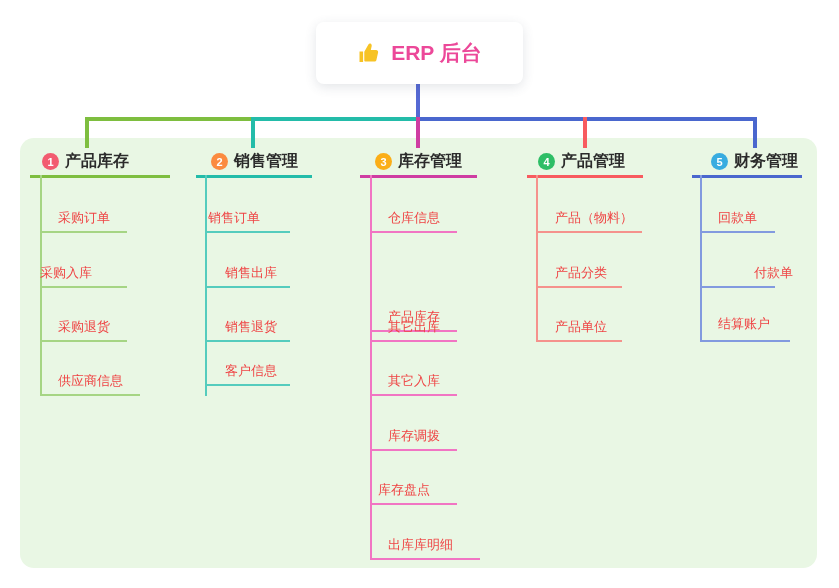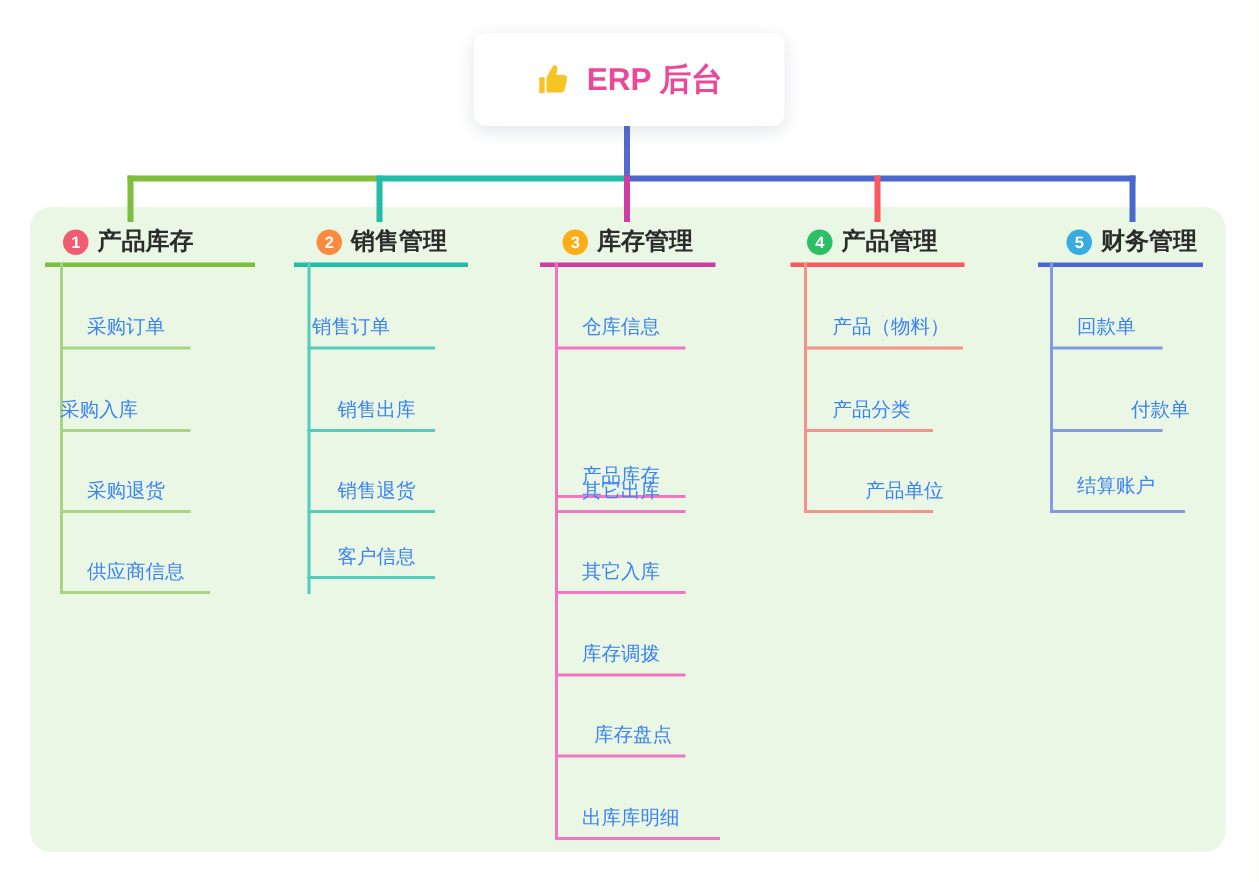--- a/index.html
+++ b/index.html
@@ -36,21 +36,21 @@
   .bg1 { background:#F25C70; } .bg2 { background:#FB8B40; } .bg3 { background:#FBAE17; }
   .bg4 { background:#2EBE66; } .bg5 { background:#38ACE0; }
   .h-underline { position:absolute; top:27px; left:0; height:3px; width:100%; }
 
   .v-child { position:absolute; width:2px; top:27px; }
   .vc1, .ic1 { background:#A6D584; } .vc2, .ic2 { background:#55CCBD; }
   .vc3, .ic3 { background:#F175C3; } .vc4, .ic4 { background:#F5928C; }
   .vc5, .ic5 { background:#829ADF; }
 
   .item { position:absolute; height:30px; display:flex; align-items:flex-end;
-          font-size:13px; color:#3b82f6; cursor:default; }
+          font-size:13px; color:#ef4444; cursor:default; }
   .item span { padding-bottom:6px; white-space:nowrap; }
   .item .u { position:absolute; left:0; bottom:0; height:2px; width:100%; }
 </style>
 </head>
 <body>
 
 <div id="canvas">
 
   <div class="panel"></div>
 
@@ -145,21 +145,21 @@
       </div>
     <div class="item" style="left:10px; top:218px; width:87px;">
         <span style="padding-left:18px;">其它入库</span>
         <i class="u ic3"></i>
       </div>
     <div class="item" style="left:10px; top:273px; width:87px;">
         <span style="padding-left:18px;">库存调拨</span>
         <i class="u ic3"></i>
       </div>
     <div class="item" style="left:10px; top:327px; width:87px;">
-        <span style="padding-left:26px;">库存盘点</span>
+        <span style="padding-left:8px;">库存盘点</span>
         <i class="u ic3"></i>
       </div>
     <div class="item" style="left:10px; top:382px; width:110px;">
         <span style="padding-left:18px;">出库库明细</span>
         <i class="u ic3"></i>
       </div>
   </div>
 
   <div class="branch" style="left:527px; width:116px;">
     <div class="branch-header" style="padding-left:11px;">
@@ -170,21 +170,21 @@
     <div class="v-child vc4" style="left:9px; height:167px;"></div>
     <div class="item" style="left:9px; top:55px;  width:106px;">
         <span style="padding-left:19px;">产品（物料）</span>
         <i class="u ic4"></i>
       </div>
     <div class="item" style="left:9px; top:110px; width:86px;">
         <span style="padding-left:19px;">产品分类</span>
         <i class="u ic4"></i>
       </div>
     <div class="item" style="left:9px; top:164px; width:86px;">
-        <span style="padding-left:19px;margin-left:22px;">产品单位</span>
+        <span style="padding-left:19px;">产品单位</span>
         <i class="u ic4"></i>
       </div>
   </div>
 
   <div class="branch" style="left:692px; width:110px;">
     <div class="branch-header" style="padding-left:19px;">
       <span class="badge bg5">5</span>
       <span>财务管理</span>
     </div>
     <div class="h-underline ln-b5"></div>

